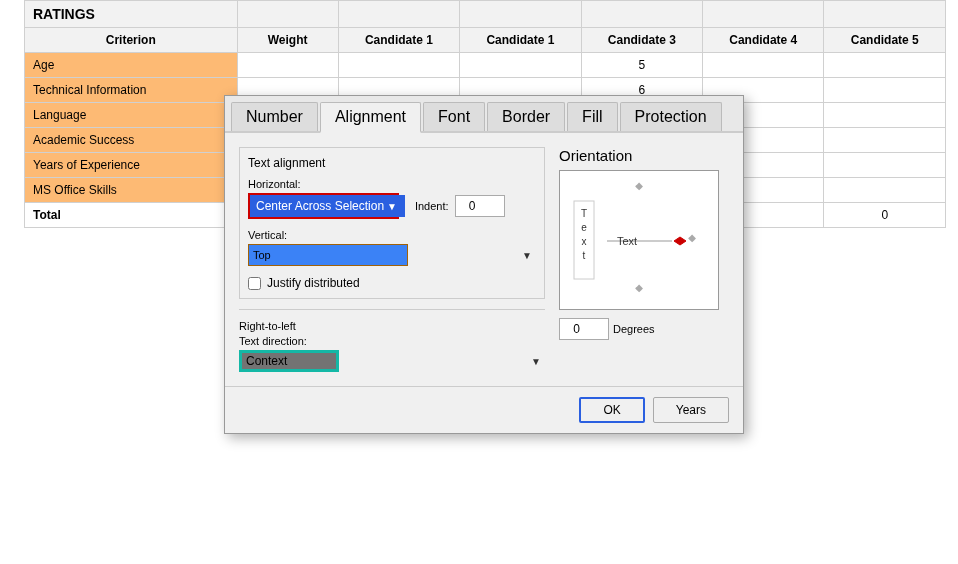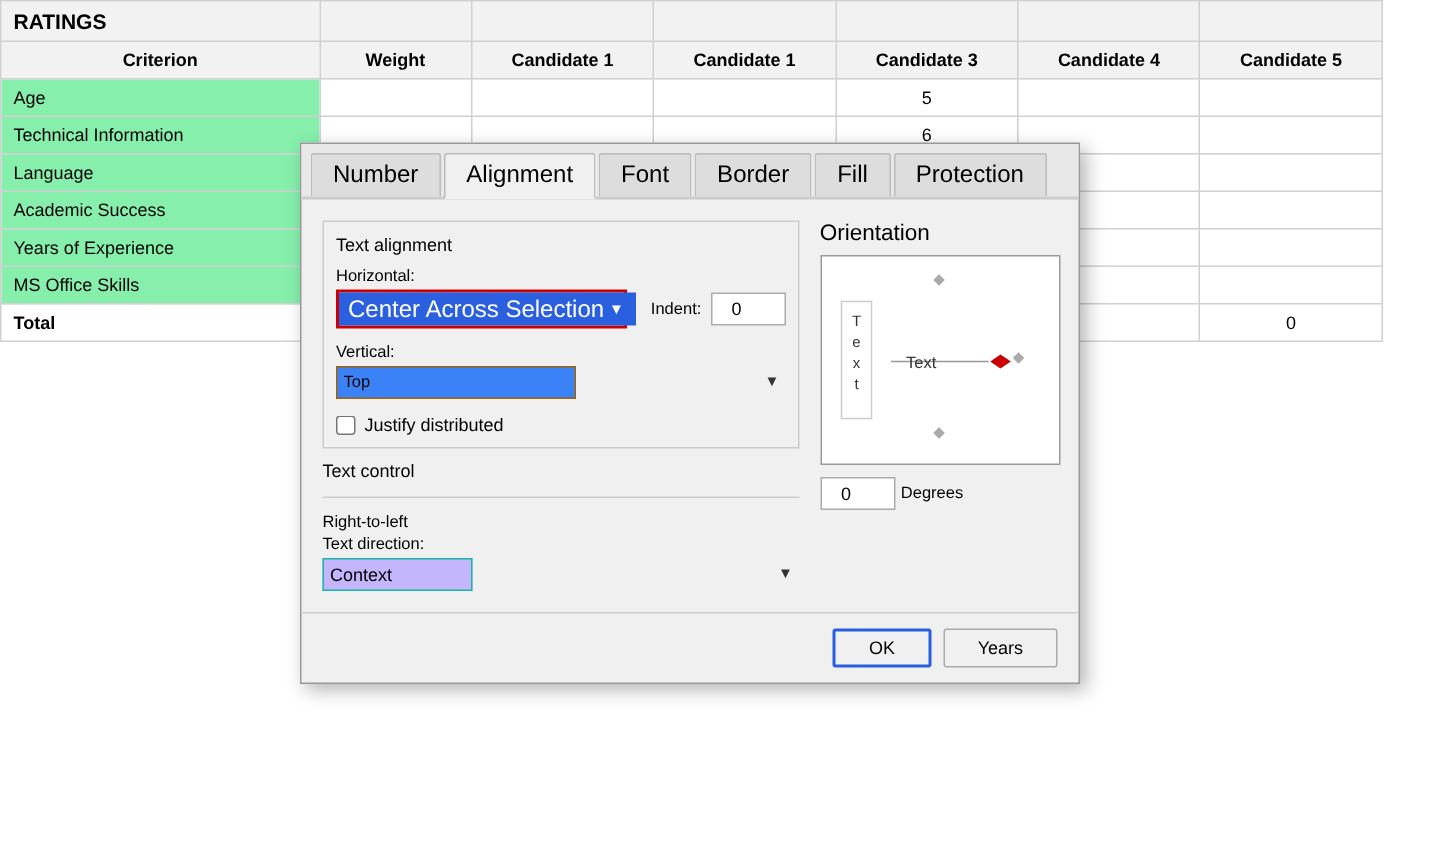--- a/index.html
+++ b/index.html
@@ -1,30 +1,30 @@
 <!DOCTYPE html>
 <html><head>
   <meta charset="utf-8">
   <style>
     * { box-sizing: border-box; margin: 0; padding: 0; }
     body { font-family: 'Segoe UI', Arial, sans-serif; font-size: 12px; background: #fff; overflow: hidden; }
 
     
-    .spreadsheet { width: 922px; height: 564px; position: relative; background: #fff; }
+    .spreadsheet { width: 922px; height: 564px; position: relative; background: #fff; margin-left: 24px; }
     .row-header { width: 210px; min-width: 210px; background: #f2f2f2; }
 
     .sheet-table { width: 100%; border-collapse: collapse; }
     .sheet-table td, .sheet-table th {
       border: 1px solid #d0d0d0;
       padding: 5px 8px;
       font-size: 12px;
       white-space: nowrap;
     }
     .sheet-table th { background: #f2f2f2; font-weight: 600; text-align: center; }
-    .sheet-table .row-label { background: #86efac; font-weight: 400; text-align: left; width: 210px; }
+    .sheet-table .row-label { background: #fdba74; font-weight: 400; text-align: left; width: 210px; }
     .sheet-table .total-row td { background: #fff; }
     .sheet-table .total-label { font-weight: 700; }
     .cell-value { text-align: center; }
 
     
     .dialog {
       position: absolute;
       top: 95px;
       left: 200px;
       width: 520px;
@@ -109,21 +109,21 @@
 
     .checkbox-group { display: flex; flex-direction: column; gap: 4px; margin-top: 6px; }
     .checkbox-label { display: flex; align-items: center; gap: 6px; font-size: 12px; }
     .checkbox-label input[type=checkbox] { width: 13px; height: 13px; }
 
     .rtl-section { margin-top: 10px; }
     .rtl-label { font-size: 11px; margin-bottom: 3px; }
     .context-dropdown-wrapper { display: flex; align-items: center; position: relative; }
     .context-select {
       appearance: none; -webkit-appearance: none;
-      border: 1px solid #14b8a6; background: #c4b5fd;
+      border: 3px solid #14b8a6; background: #737373;
       height: 22px; padding: 1px 20px 1px 4px;
       font-size: 12px; min-width: 100px;
     }
 
     
     .orientation-box {
       border: 1px solid #999; background: #fff;
       width: 160px; height: 140px;
       position: relative;
       display: flex; align-items: center; justify-content: center;
@@ -272,21 +272,21 @@
       <div class="dialog-left">
 
         <div style="border:1px solid #ccc; padding:8px; margin-bottom:8px;">
           <div class="section-title">Text alignment</div>
 
           <div class="form-group">
             <div class="form-label">Horizontal:</div>
             <div style="display:flex;align-items:center;gap:6px;">
 
               <div style="border:2px solid #cc0000;display:inline-flex;align-items:center;">
-                <select style="background:#2a5fe0;color:#fff;border:none;outline:none;font-size:16px;height:22px;padding:1px 20px 1px 6px;min-width:150px;appearance:none;-webkit-appearance:none;">
+                <select style="background:#2a5fe0;color:#fff;border:none;outline:none;font-size:12px;height:22px;padding:1px 20px 1px 6px;min-width:150px;appearance:none;-webkit-appearance:none;">
                 <option value="General">General</option><option value="Left (Indent)">Left (Indent)</option><option value="Center">Center</option><option value="Right (Indent)">Right (Indent)</option><option value="Fill">Fill</option><option value="Justify">Justify</option><option value="Center Across Selection" selected="">Center Across Selection</option><option value="Distributed (Indent)">Distributed (Indent)</option></select>
                 <span style="color:#fff;margin-left:-18px;pointer-events:none;font-size:10px;">▼</span>
               </div>
 
               <div class="indent-group">
                 <span class="indent-label">Indent:</span>
                 <input type="number" class="indent-spin" value="0" style="">
               </div>
             </div>
           </div>
@@ -302,21 +302,20 @@
 
           <div>
             <label class="checkbox-label">
               <input type="checkbox" style="">
               <span>Justify distributed</span>
             </label>
           </div>
         </div>
 
         <div>
-          <div class="section-title">Text control</div>
         </div>
 
         <hr class="divider">
 
         <div class="rtl-section">
           <div class="rtl-label">Right-to-left</div>
           <div class="form-label">Text direction:</div>
           <div class="context-dropdown-wrapper">
             <select class="context-select">
             <option value="Context">Context</option><option value="Left-to-Right">Left-to-Right</option><option value="Right-to-Left">Right-to-Left</option></select>

